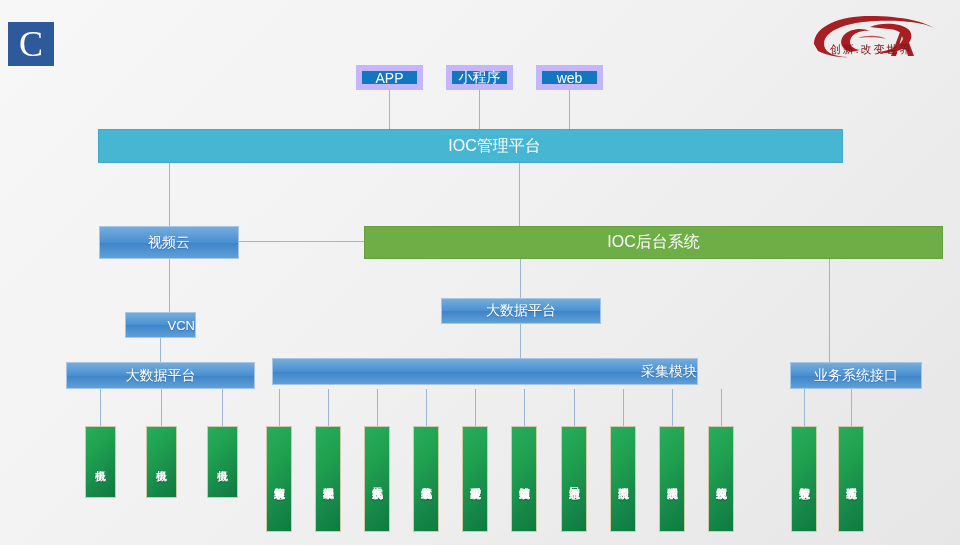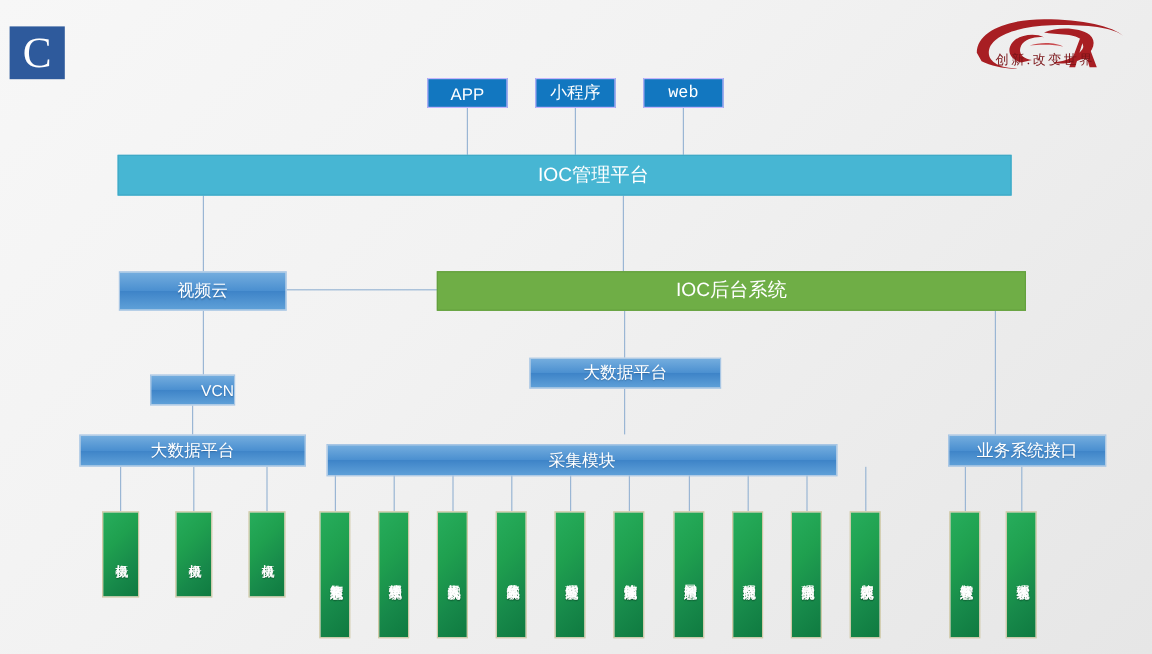--- a/index.html
+++ b/index.html
@@ -43,21 +43,21 @@
     position:absolute;
     display:flex;align-items:center;justify-content:center;
     color:#ffffff;text-align:center;
     box-sizing:border-box;
     white-space:nowrap;
   }
   
   .n-app{
     background:#1277C0;
     font-size:14px;
-    border:1px solid #c4b5fd;
+    border:6px solid #c4b5fd;
   }
   
   .n-teal{
     background:#47B6D3;
     font-size:16px;
     border:1px solid #3fa9c6;
     padding-left:48px;
   }
   
   .n-green-bar{
@@ -149,46 +149,46 @@
 
   <div class="ln v" style="left:804px;top:389px;height:37px;"></div>
   <div class="ln v" style="left:851px;top:389px;height:37px;"></div>
 
   <div class="node n-app" style="left:356px;top:65px;width:67px;height:25px;">
     <span>APP</span>
   </div>
   <div class="node n-app" style="left:446px;top:65px;width:67px;height:25px;">
     <span>小程序</span>
   </div>
-  <div class="node n-app" style="left:536px;top:65px;width:67px;height:25px;font-family:Liberation Mono, monospace;">
+  <div class="node n-app" style="left:536px;top:65px;width:67px;height:25px;">
     <span>web</span>
   </div>
 
   <div class="node n-teal" style="left:98px;top:129px;width:745px;height:34px;">
     <span>IOC管理平台</span>
   </div>
 
   <div class="node n-blue" style="left:99px;top:226px;width:140px;height:33px;">
     <span>视频云</span>
   </div>
-  <div class="node n-green-bar" style="left:364px;top:226px;width:491px;height:33px;align-items:center;">
+  <div class="node n-green-bar" style="left:364px;top:226px;width:579px;height:33px;align-items:center;">
     <span>IOC后台系统</span>
   </div>
 
   <div class="node n-blue n-blue-sm" style="left:125px;top:312px;width:71px;height:26px;">
     <span>VCN</span>
   </div>
   <div class="node n-blue" style="left:441px;top:298px;width:160px;height:26px;">
     <span>大数据平台</span>
   </div>
 
   <div class="node n-blue" style="left:66px;top:362px;width:189px;height:27px;">
     <span>大数据平台</span>
   </div>
-  <div class="node n-blue" style="left:272px;top:370px;width:426px;height:27px;">
+  <div class="node n-blue" style="left:272px;top:358px;width:426px;height:27px;justify-content:flex-end;">
     <span>采集模块</span>
   </div>
   <div class="node n-blue" style="left:762px;top:362px;width:132px;height:27px;margin-left:28px;">
     <span>业务系统接口</span>
   </div>
 
   <div class="leaf leaf-cam" style="left:85px;top:426px;width:31px;height:72px;">
     <span>摄像机</span>
   </div>
   <div class="leaf leaf-cam" style="left:146px;top:426px;width:31px;height:72px;">

